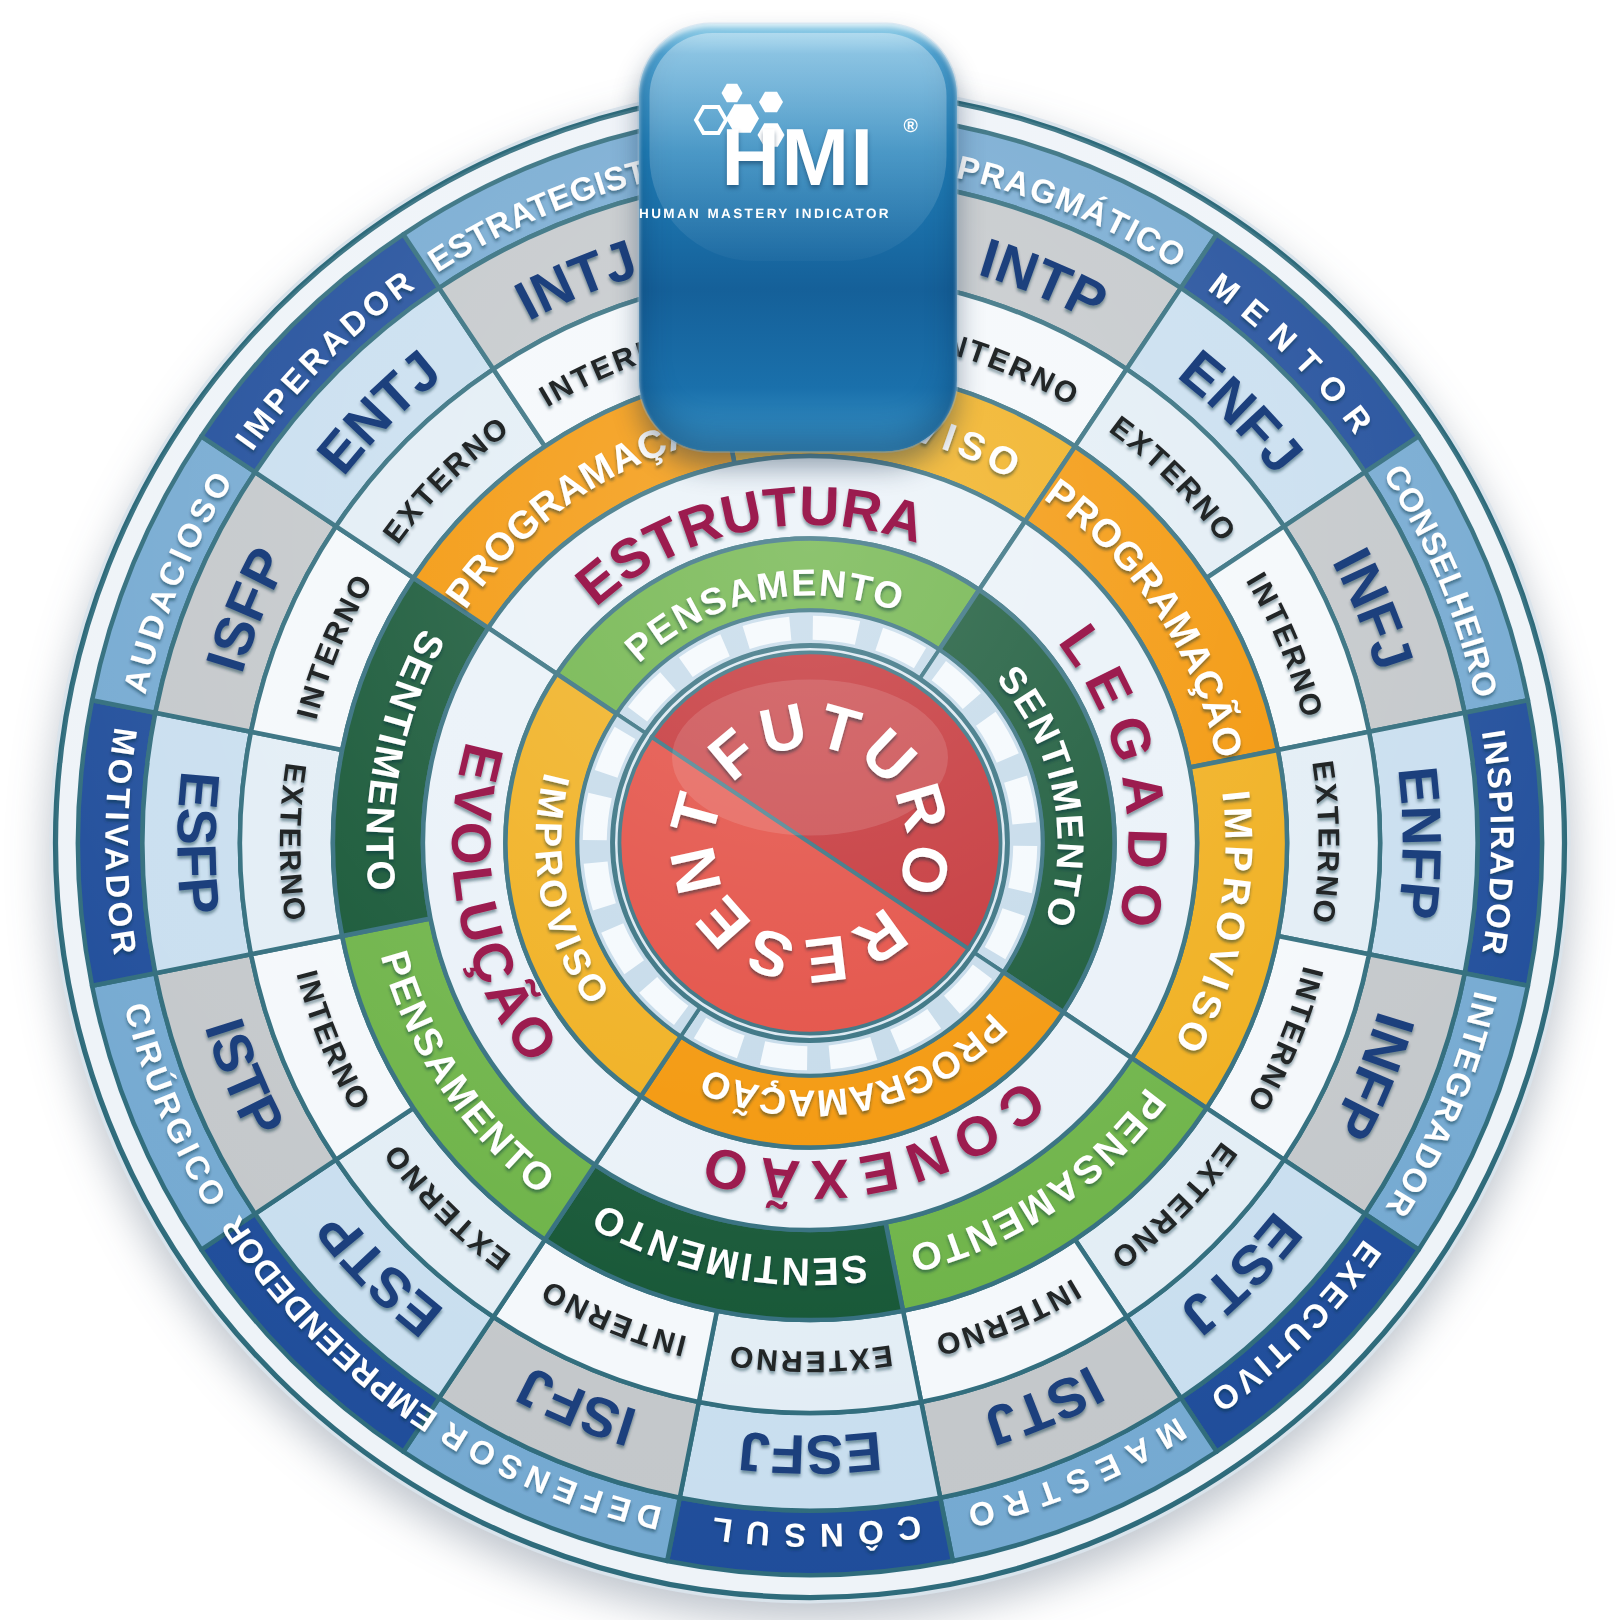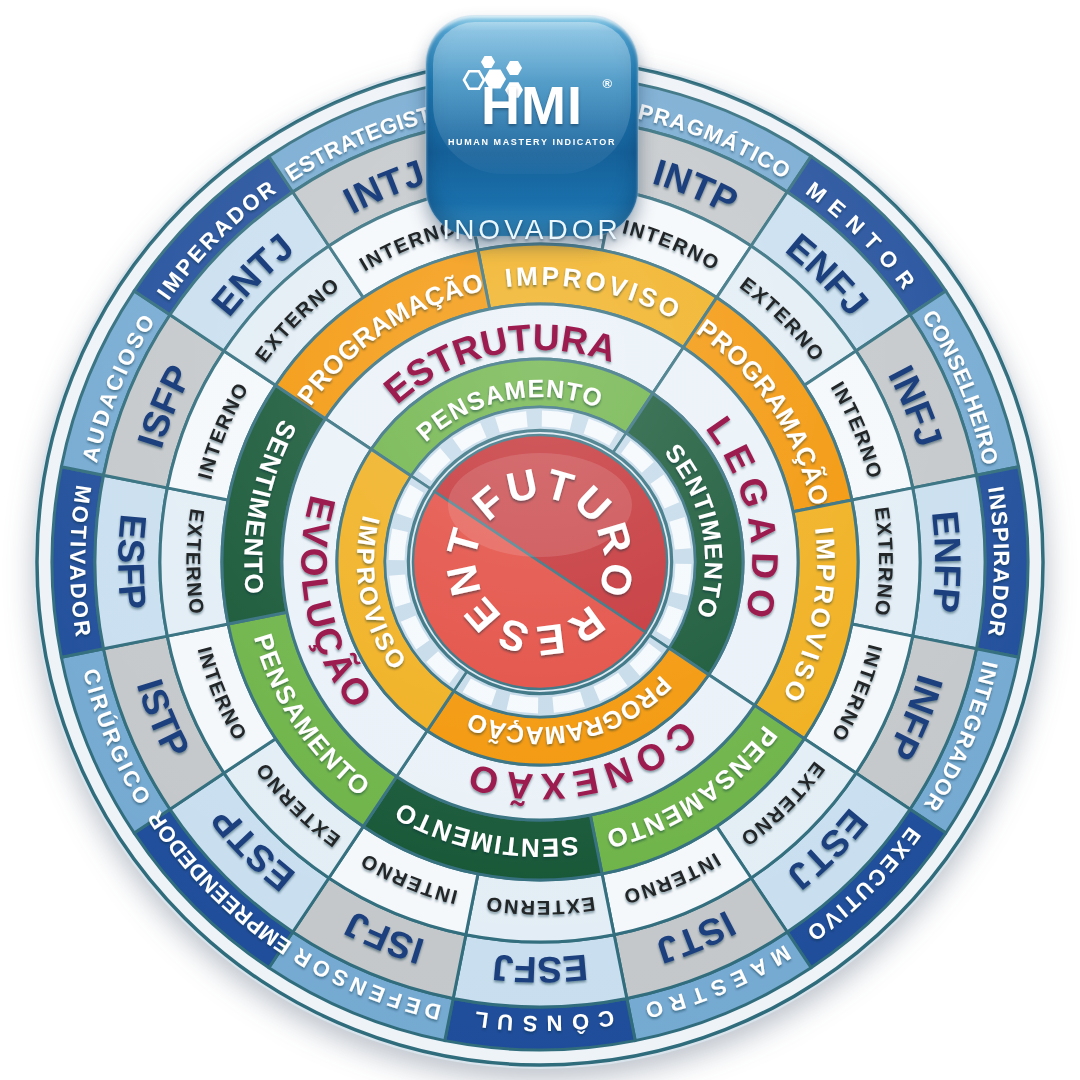--- a/index.html
+++ b/index.html
@@ -2,33 +2,33 @@
 <html><head>
 <meta charset="utf-8">
 <style>
   html,body{margin:0;padding:0;background:#ffffff;}
   body{width:1080px;height:1080px;font-family:"Liberation Sans",sans-serif;}
   .stage{position:relative;width:1080px;height:1080px;overflow:hidden;background:#ffffff;}
   #wheel-svg{position:absolute;left:0;top:0;filter:drop-shadow(0 12px 14px rgba(40,60,85,.30));}
   #wheel-svg text{font-family:"Liberation Sans",sans-serif;font-weight:700;}
 
   
-  .badge{position:absolute;left:426px;top:16px;width:212px;height:220px;border-radius:48px;
+  .badge{position:absolute;left:426px;top:16px;width:212px;height:285px;border-radius:48px;
     background:linear-gradient(180deg,#9ed9f0 0%,#51a5d4 7%,#2180b9 30%,#156099 62%,#1a70ab 85%,#3c95c8 100%);
     box-shadow:inset 0 2px 3px rgba(255,255,255,.65), inset 0 -10px 20px rgba(5,40,75,.38),
                0 10px 18px rgba(20,45,75,.42), 0 0 0 1px rgba(190,225,245,.45);}
   .badge::before{content:"";position:absolute;left:7px;right:7px;top:6px;height:152px;
     border-radius:42px 42px 70px 70px;pointer-events:none;
     background:linear-gradient(180deg,rgba(255,255,255,.36),rgba(255,255,255,.03));}
   .badge-logo-svg{position:absolute;left:36px;top:36px;}
   .badge-brand{position:absolute;top:62px;left:0;width:100%;text-align:center;
     color:#ffffff;font-size:54px;font-weight:700;letter-spacing:1px;line-height:1;
     text-shadow:0 2px 3px rgba(8,40,70,.45);}
   .badge-reg{position:absolute;top:60px;right:26px;color:#ffffff;font-size:13px;font-weight:700;}
-  .badge-tagline{position:absolute;top:121px;left:0;width:100%;text-align:center;
+  .badge-tagline{position:absolute;top:121px;left:0;width:100%;
     color:#ffffff;font-size:9px;font-weight:700;letter-spacing:1.6px;}
   .badge-role{position:absolute;top:198px;left:0;width:100%;text-align:center;
     color:#eaf7fe;font-size:28px;font-weight:400;letter-spacing:4px;
     text-shadow:0 2px 3px rgba(8,40,70,.40);}
   .badge-code{position:absolute;top:234px;left:0;width:100%;text-align:center;
     color:#ffffff;font-size:60px;font-weight:700;letter-spacing:3px;line-height:1;
     text-shadow:0 3px 5px rgba(8,40,70,.55);}
 </style>
 </head>
 <body>
@@ -282,15 +282,14 @@
     <svg class="badge-logo-svg" width="72" height="52" viewBox="0 0 72 52">
       <polygon points="33,10 29.5,16.1 22.5,16.1 19,10 22.5,3.9 29.5,3.9" fill="#ffffff"></polygon>
       <polygon points="22,28 17,36.7 7,36.7 2,28 7,19.3 17,19.3" fill="none" stroke="#ffffff" stroke-width="2.6"></polygon>
       <polygon points="44,27 38.5,36.5 27.5,36.5 22,27 27.5,17.5 38.5,17.5" fill="#ffffff"></polygon>
       <polygon points="60,16 56,22.9 48,22.9 44,16 48,9.1 56,9.1" fill="#ffffff"></polygon>
       <polygon points="61,38 56.5,45.8 47.5,45.8 43,38 47.5,30.2 56.5,30.2" fill="#ffffff"></polygon>
     </svg>
     <div class="badge-brand">HMI</div>
     <div class="badge-reg">®</div>
     <div class="badge-tagline">HUMAN MASTERY INDICATOR</div>
-    <div class="badge-role">INOVADOR</div>
   </div>
 </div>
 
 </body></html>

